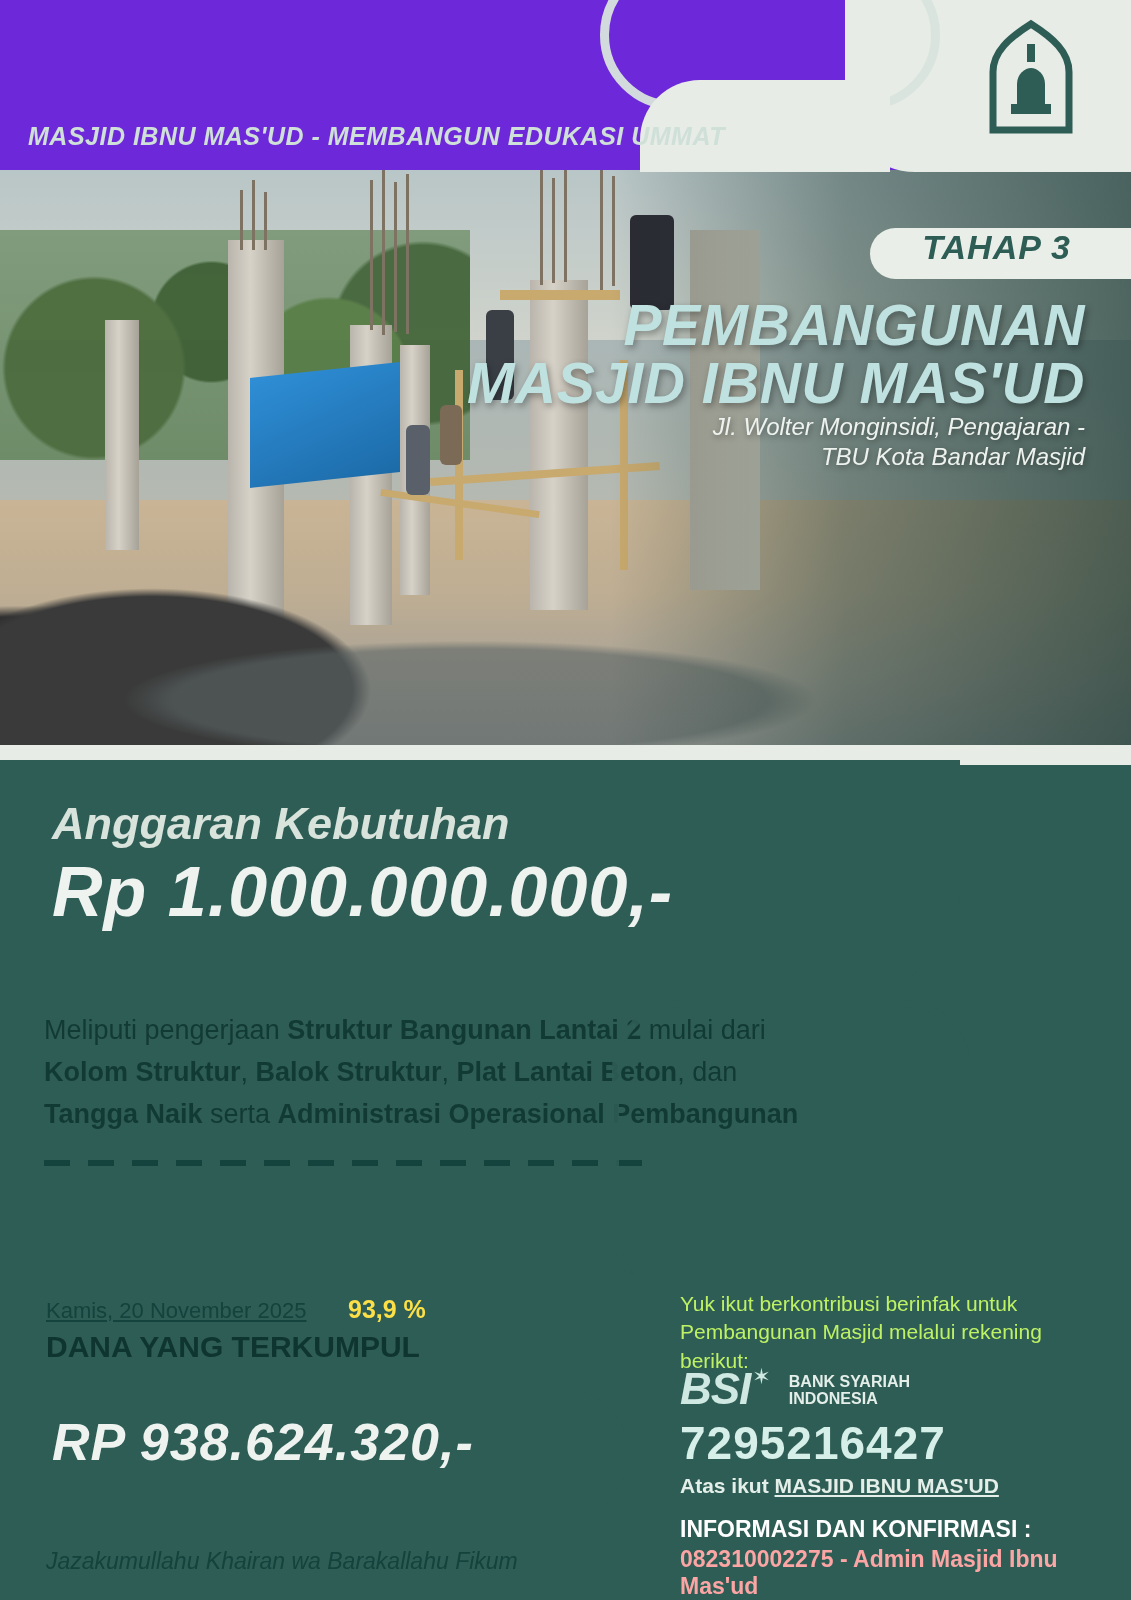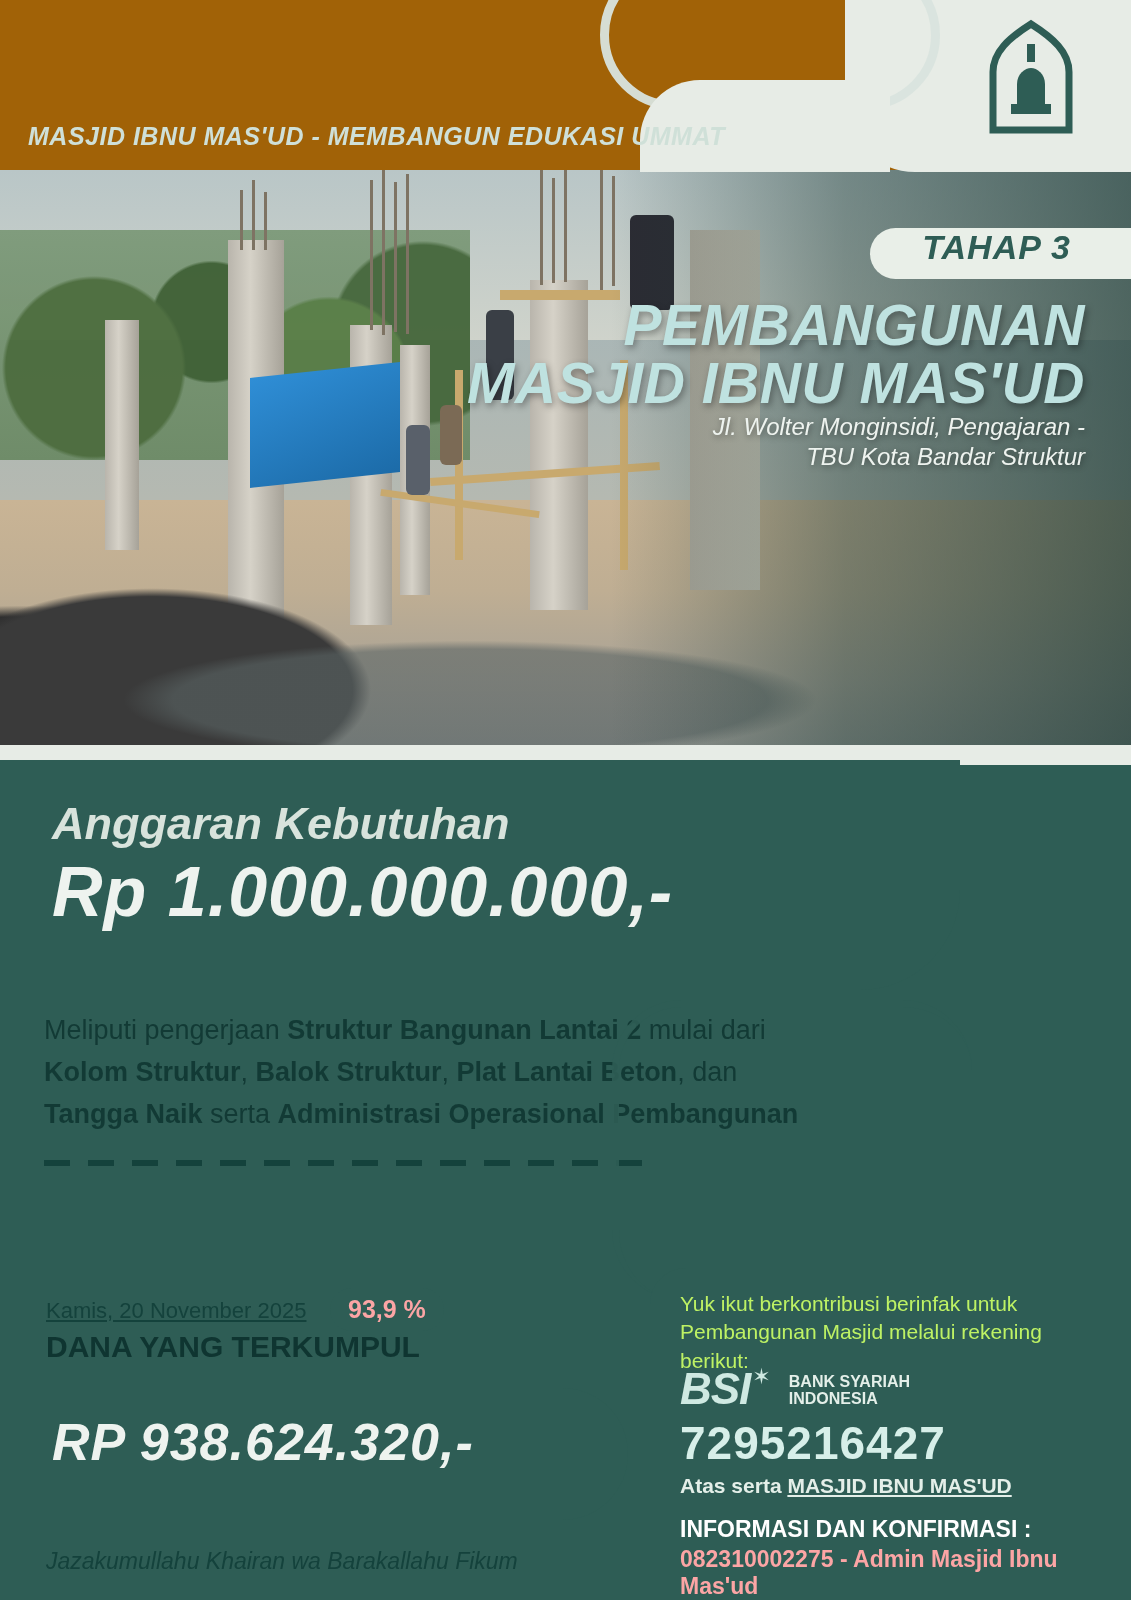--- a/index.html
+++ b/index.html
@@ -12,21 +12,21 @@
   .poster {
     position: relative;
     width: 1131px; height: 1600px;
     background: #2e5d55;
     overflow: hidden;
   }
 
   
   .topbar {
     position: absolute; left: 0; top: 0; width: 1131px; height: 170px;
-    background: #a16207;
+    background: #6d28d9;
   }
   .top-curve-outer {
     position: absolute; left: 600px; top: -40px;
     width: 340px; height: 150px;
     border: 9px solid #d9e4de;
     border-radius: 90px;
     opacity: .95;
   }
   .top-strip {
     position: absolute; left: 640px; top: 80px;
@@ -193,21 +193,21 @@
     position: absolute; left: 46px; top: 1298px;
     font-size: 22px; color: #14423c;
     text-decoration: underline;
   }
   .collected-label {
     position: absolute; left: 46px; top: 1330px;
     font-size: 30px; font-weight: bold; color: #0f3531;
   }
   .pct-badge {
     position: absolute; left: 330px; top: 1288px;
-    background: #2e5d55; color: #fca5a5;
+    background: #2e5d55; color: #fde047;
     border-radius: 22px;
     padding: 7px 18px;
     font-size: 25px; font-weight: bold;
   }
 
   
   .amount-band {
     position: absolute; left: 0; top: 1388px; width: 628px; height: 132px;
     background: #2e5d55;
     border-top-right-radius: 66px;
@@ -336,21 +336,21 @@
       </svg>
     </div>
   </div>
 
   <div class="tahap-pill">TAHAP 3</div>
   <div class="headline">
     <div class="l2">PEMBANGUNAN</div>
     <div class="l3">MASJID IBNU MAS'UD</div>
     <div class="addr">
       <div>Jl. Wolter Monginsidi, Pengajaran -</div>
-      <div>TBU Kota Bandar Struktur</div>
+      <div>TBU Kota Bandar Masjid</div>
     </div>
   </div>
 
   <div class="budget-bgfill"></div>
   <div class="budget">
     <div class="budget-label">Anggaran Kebutuhan</div>
     <div class="budget-amount">Rp 1.000.000.000,-</div>
   </div>
 
   <div class="desc">
@@ -386,19 +386,19 @@
     <div class="bsi">
       <span class="bsi-mark">BSI</span>
       <span class="bsi-star">✶</span>
       <span class="bsi-sub">
         <span>BANK SYARIAH</span><br>
         <span>INDONESIA</span>
       </span>
     </div>
     <div class="acct">7295216427</div>
     <div class="atas-nama">
-      <span>Atas serta </span><span class="u">MASJID IBNU MAS'UD</span>
+      <span>Atas ikut </span><span class="u">MASJID IBNU MAS'UD</span>
     </div>
     <div class="info-title">INFORMASI DAN KONFIRMASI :</div>
     <div class="info-phone">082310002275 - Admin Masjid Ibnu Mas'ud</div>
   </div>
 
 </div>
 
 </body></html>

